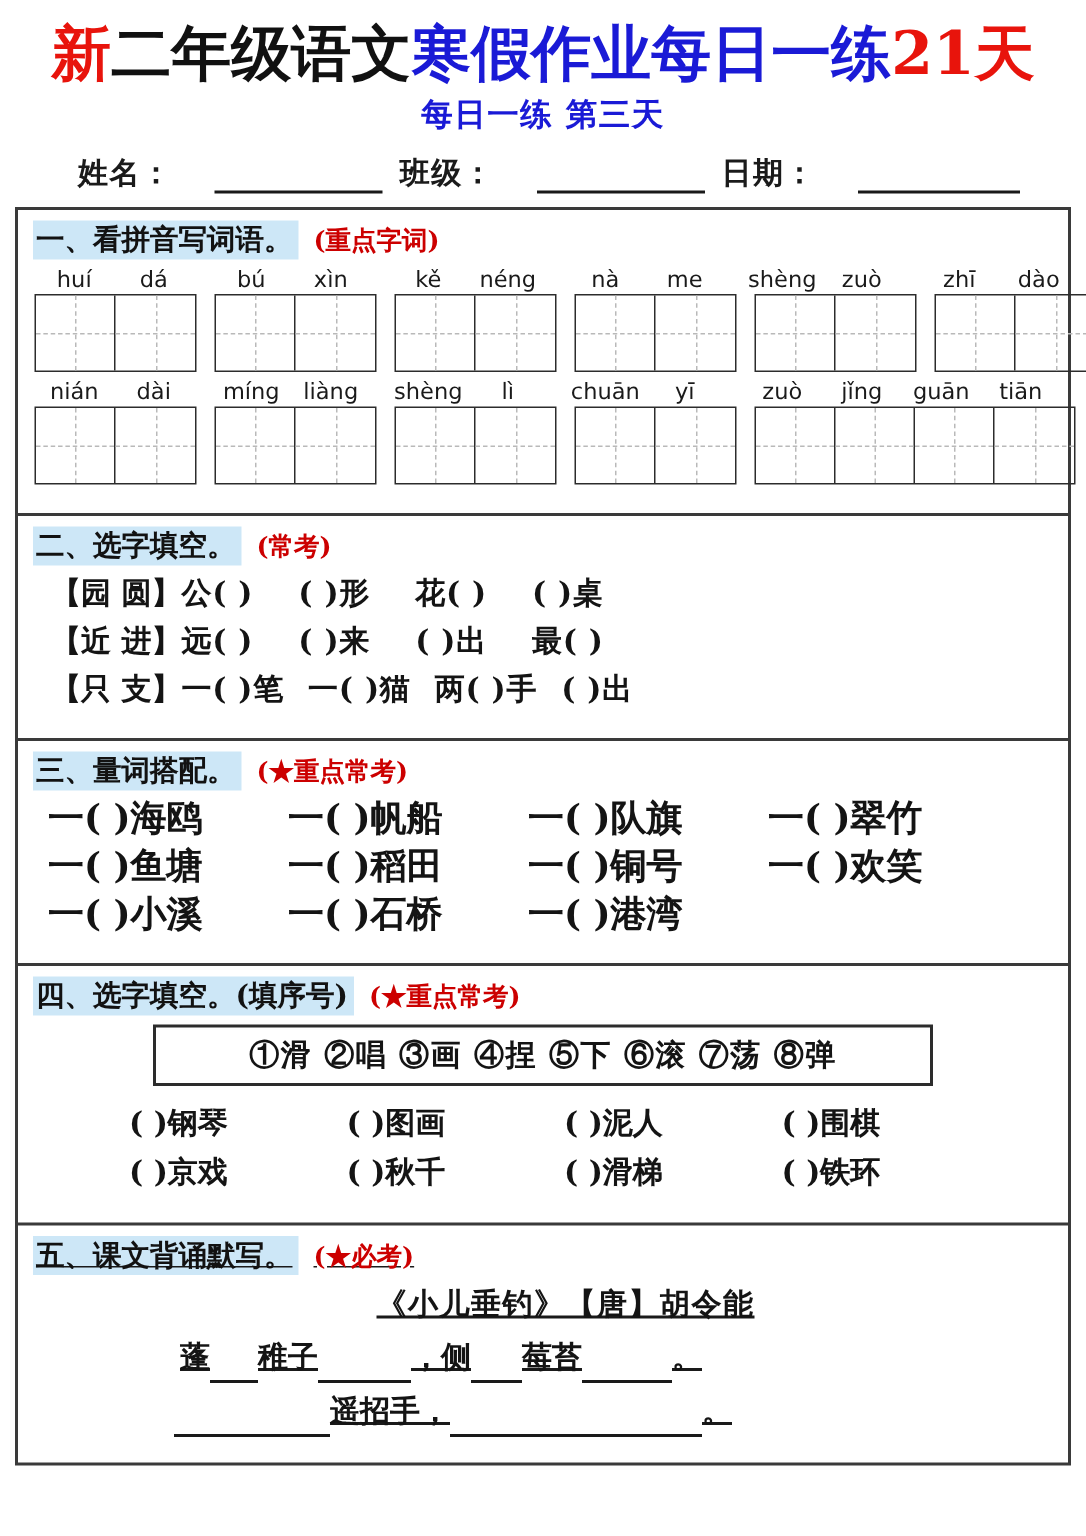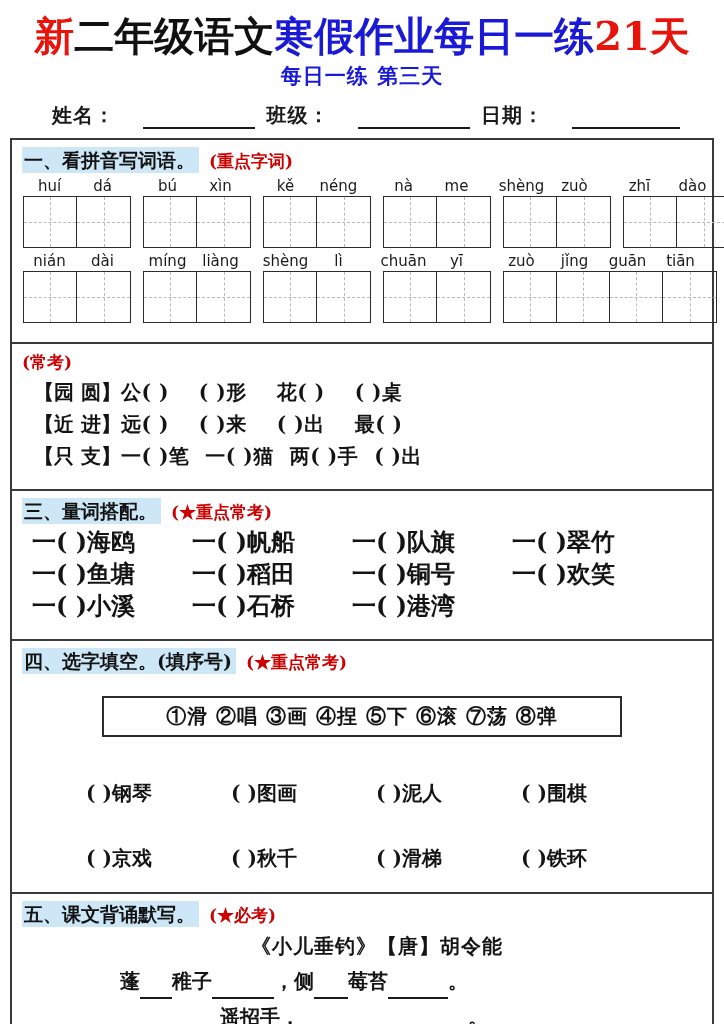--- a/index.html
+++ b/index.html
@@ -72,21 +72,21 @@
   .frame {
     margin-top: 9px;
     border: 2px solid #3a3a3a;
     box-sizing: border-box;
   }
   .section {
     border-bottom: 2px solid #3a3a3a;
     box-sizing: border-box;
     padding: 5px 8px 17px 8px;
   }
-  .section:last-child { border-bottom: none; }
+  .section:last-child { border-bottom: none; text-decoration: underline; }
 
   .sec-head {
     display: flex;
     align-items: baseline;
     gap: 10px;
     margin: 2px 0 2px 2px;
   }
   .sec-title {
     background: #cde7f7;
     font-family: "DejaVu Serif", serif;
@@ -178,21 +178,21 @@
     font-family: "DejaVu Serif", serif;
     font-weight: bold;
     font-size: 24px;
     line-height: 32px;
     color: #141414;
   }
   .q-item { width: 160px; white-space: nowrap; }
 
   
   .opt-box {
-    margin: 22px auto 8px auto;
+    margin: 6px auto 8px auto;
     width: 520px;
     border: 2px solid #2c2c2c;
     box-sizing: border-box;
     text-align: center;
     font-family: "DejaVu Serif", serif;
     font-weight: bold;
     font-size: 20px;
     line-height: 34px;
     padding: 1px 0 2px 0;
     color: #141414;
@@ -201,21 +201,21 @@
   }
   .s4-row {
     display: flex;
     padding-left: 66px;
     font-family: "DejaVu Serif", serif;
     font-weight: bold;
     font-size: 20px;
     line-height: 33px;
     color: #141414;
   }
-  .s4-item { width: 145px; white-space: nowrap; margin-top: 32px; }
+  .s4-item { width: 145px; white-space: nowrap; }
 
   
   .poem-title {
     text-align: center;
     font-family: "DejaVu Serif", serif;
     font-weight: bold;
     font-size: 20px;
     line-height: 34px;
     color: #141414;
     letter-spacing: 1px;
@@ -431,20 +431,21 @@
               <div class="cell"></div>
               <div class="cell"></div>
               <div class="cell"></div>
             </div>
         </div>
       </div>
     </div>
 
     <div class="section">
       <div class="sec-head">
+        <span class="sec-title">二、选字填空。</span>
         <span class="sec-tag">(常考)</span>
       </div>
 
       <div class="ex-line">
         <span class="bracket">【园 圆】</span><span>公(    )</span><span class="sp-m"></span><span>(    )形</span><span class="sp-m"></span><span>花(    )</span><span class="sp-m"></span><span>(    )桌</span>
       </div>
       <div class="ex-line">
         <span class="bracket">【近 进】</span><span>远(    )</span><span class="sp-m"></span><span>(    )来</span><span class="sp-m"></span><span>(    )出</span><span class="sp-m"></span><span>最(    )</span>
       </div>
       <div class="ex-line">

